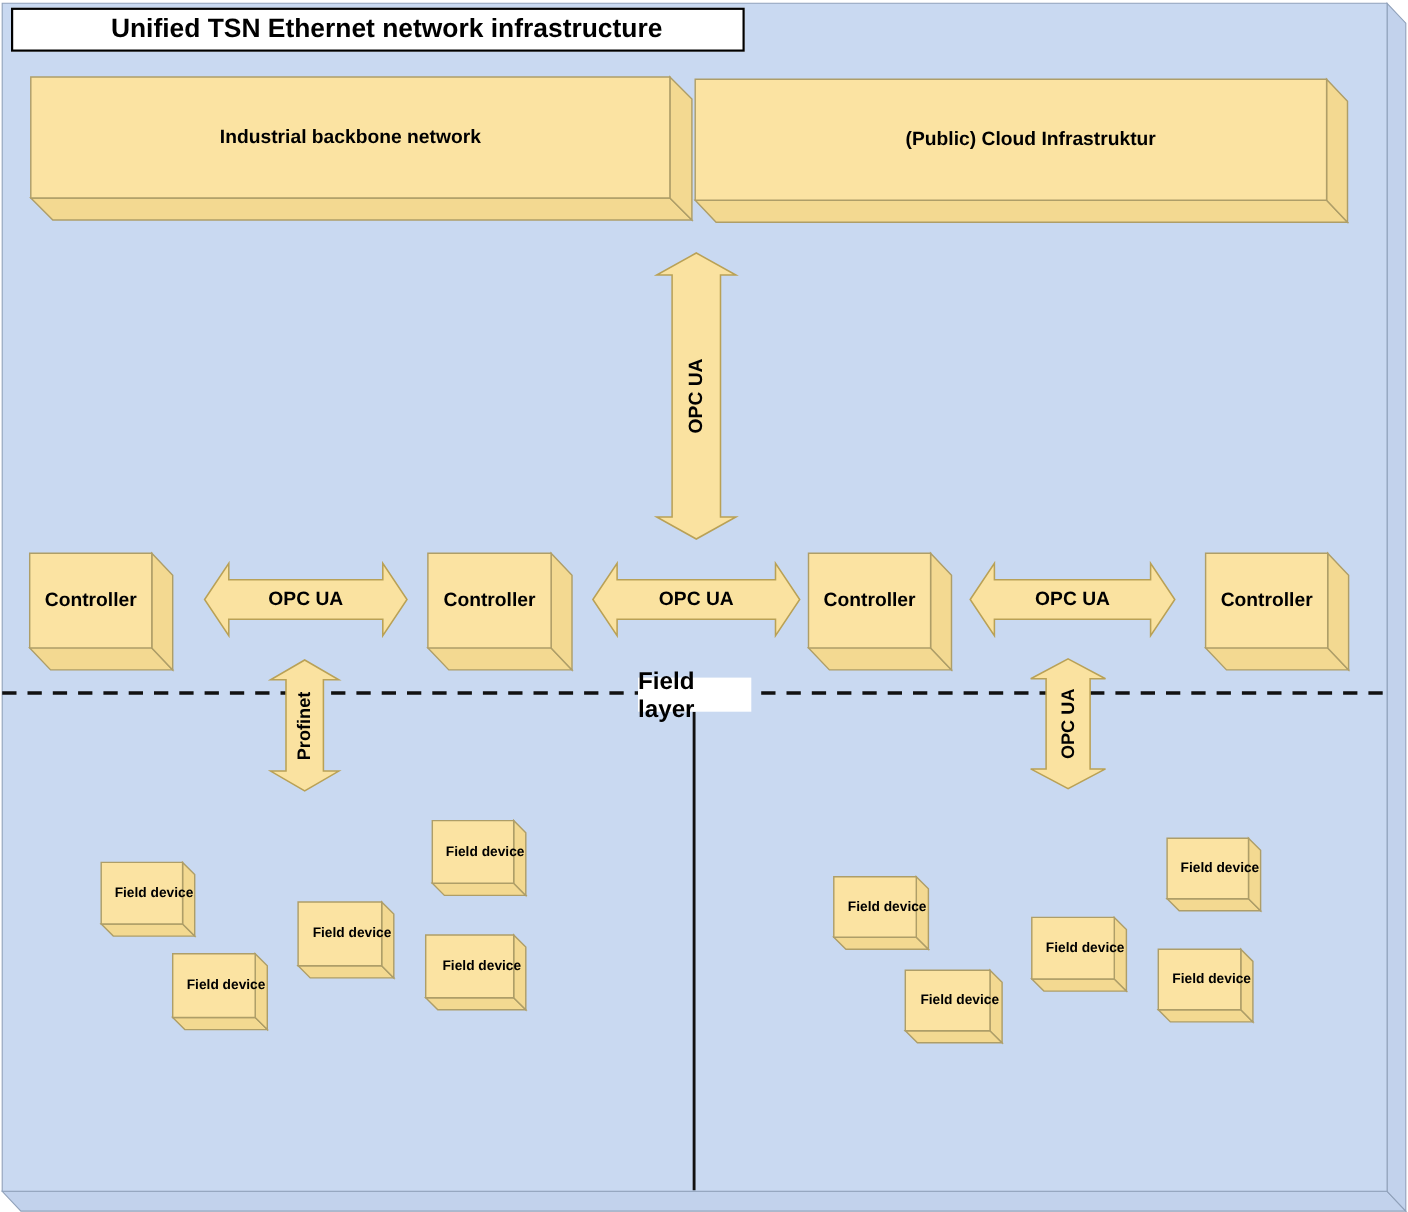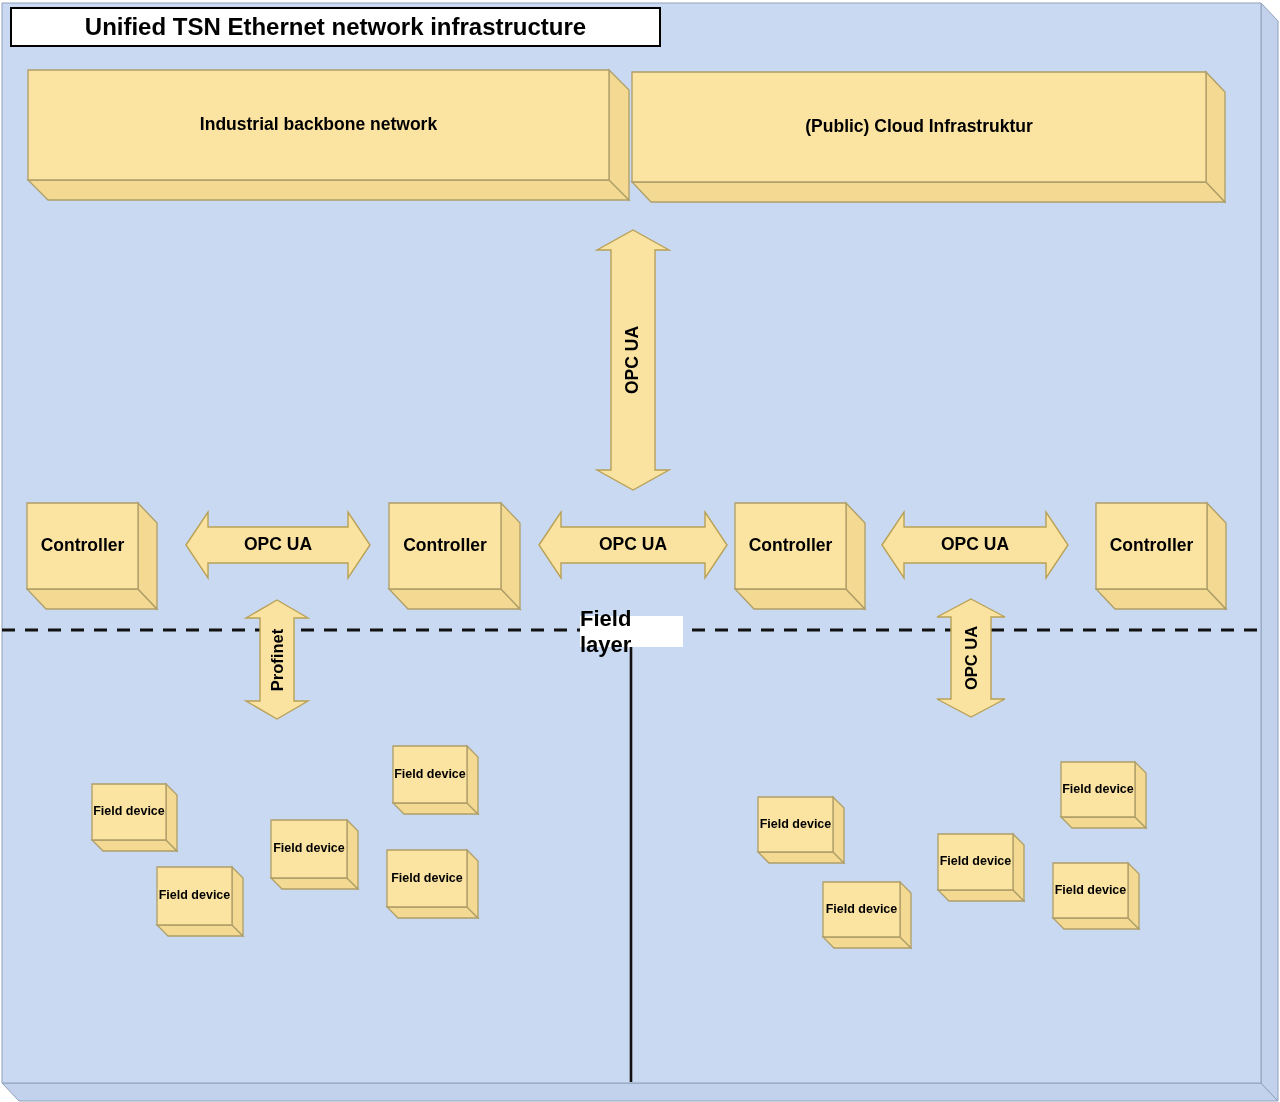--- a/index.html
+++ b/index.html
@@ -15,27 +15,27 @@
   
   .arrow polygon{fill:#fae2a0;stroke:#b9a156;stroke-width:1.4;}
   .dashline{stroke:#111111;stroke-width:3;stroke-dasharray:13 10;fill:none;}
   .divline{stroke:#111111;stroke-width:2.6;fill:none;}
   
   .lbl{position:absolute;display:flex;align-items:center;justify-content:center;
        text-align:center;font-weight:bold;color:#000;line-height:1.25;}
   .rot{transform:rotate(-90deg);white-space:nowrap;}
   .title-box{position:absolute;left:10px;top:7px;width:647px;height:36px;
        background:#ffffff;border:2.5px solid #000;display:flex;align-items:center;
-       justify-content:center;font-weight:bold;font-size:24px;color:#000;}
+       justify-content:center;font-weight:bold;font-size:24px;color:#000;padding-left:16px;}
   .fl-box{position:absolute;left:580px;top:616px;width:103px;height:31px;
        background:#ffffff;display:flex;align-items:center;justify-content:center;
        font-weight:bold;font-size:22px;color:#000;}
   .f17{font-size:17.5px;}
   .f16{font-size:16.5px;}
-  .f12{font-size:12.5px;}
+  .f12{font-size:12.5px;margin-left:11px;}
 </style>
 </head>
 <body>
 
 <div id="stage">
 
   <svg id="shapes" width="1280" height="1102" viewBox="0 0 1280 1102">
 
     <g class="panel3d">
         <polygon points="2,1083 1261,1083 1278,1101 19,1101" class="side"></polygon>
@@ -149,21 +149,21 @@
     <g class="box3d">
         <polygon points="1053,918 1128,918 1139,929 1064,929" class="side"></polygon>
         <polygon points="1128,863 1139,874 1139,929 1128,918" class="side"></polygon>
         <polygon points="1053,863 1128,863 1128,918 1053,918" class="front"></polygon>
       </g>
   </svg>
 
   <div class="title-box">Unified TSN Ethernet network infrastructure</div>
 
   <div class="lbl f17" style="left:28px;top:70px;width:581px;height:110px;">Industrial backbone network</div>
-  <div class="lbl f17" style="left:632px;top:72px;width:574px;height:110px;">(Public) Cloud Infrastruktur</div>
+  <div class="lbl f17" style="left:632px;top:72px;width:574px;height:110px;padding-left:18px;">(Public) Cloud Infrastruktur</div>
 
   <div class="lbl f17 rot" style="left:573px;top:345px;width:120px;height:30px;">OPC UA</div>
 
   <div class="lbl f17" style="left:27px;top:503px;width:111px;height:86px;">Controller</div>
   <div class="lbl f17" style="left:389px;top:503px;width:112px;height:86px;">Controller</div>
   <div class="lbl f17" style="left:735px;top:503px;width:111px;height:86px;">Controller</div>
   <div class="lbl f17" style="left:1096px;top:503px;width:111px;height:86px;">Controller</div>
 
   <div class="lbl f17" style="left:218px;top:525px;width:120px;height:40px;">OPC UA</div>
   <div class="lbl f17" style="left:573px;top:525px;width:120px;height:40px;">OPC UA</div>

